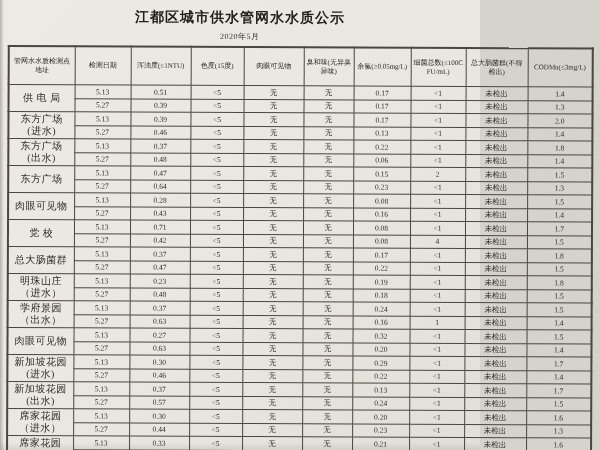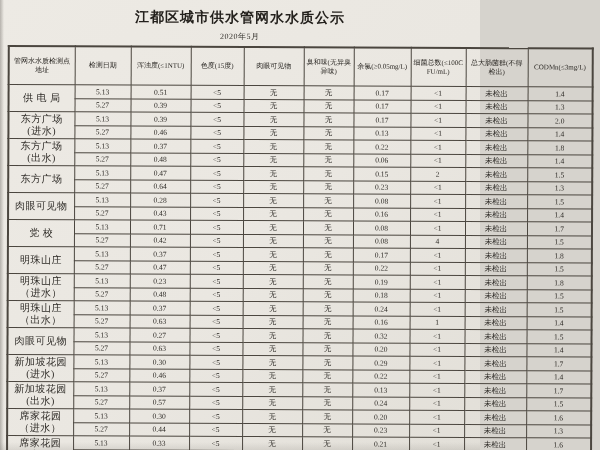--- a/index.html
+++ b/index.html
@@ -223,21 +223,21 @@
             <td>0.42</td>
             <td>&lt;5</td>
             <td>无</td>
             <td>无</td>
             <td>0.08</td>
             <td>4</td>
             <td>未检出</td>
             <td>1.5</td>
           </tr>
           <tr>
-            <td rowspan="2" class="loc">明珠山庄</td>
+            <td rowspan="2" class="loc">总大肠菌群</td>
             <td>5.13</td>
             <td>0.37</td>
             <td>&lt;5</td>
             <td>无</td>
             <td>无</td>
             <td>0.17</td>
             <td>&lt;1</td>
             <td>未检出</td>
             <td>1.8</td>
           </tr>
@@ -269,21 +269,21 @@
             <td>0.48</td>
             <td>&lt;5</td>
             <td>无</td>
             <td>无</td>
             <td>0.18</td>
             <td>&lt;1</td>
             <td>未检出</td>
             <td>1.5</td>
           </tr>
           <tr>
-            <td rowspan="2" class="loc">明珠山庄（出水）</td>
+            <td rowspan="2" class="loc">学府景园（出水）</td>
             <td>5.13</td>
             <td>0.37</td>
             <td>&lt;5</td>
             <td>无</td>
             <td>无</td>
             <td>0.24</td>
             <td>&lt;1</td>
             <td>未检出</td>
             <td>1.5</td>
           </tr>

